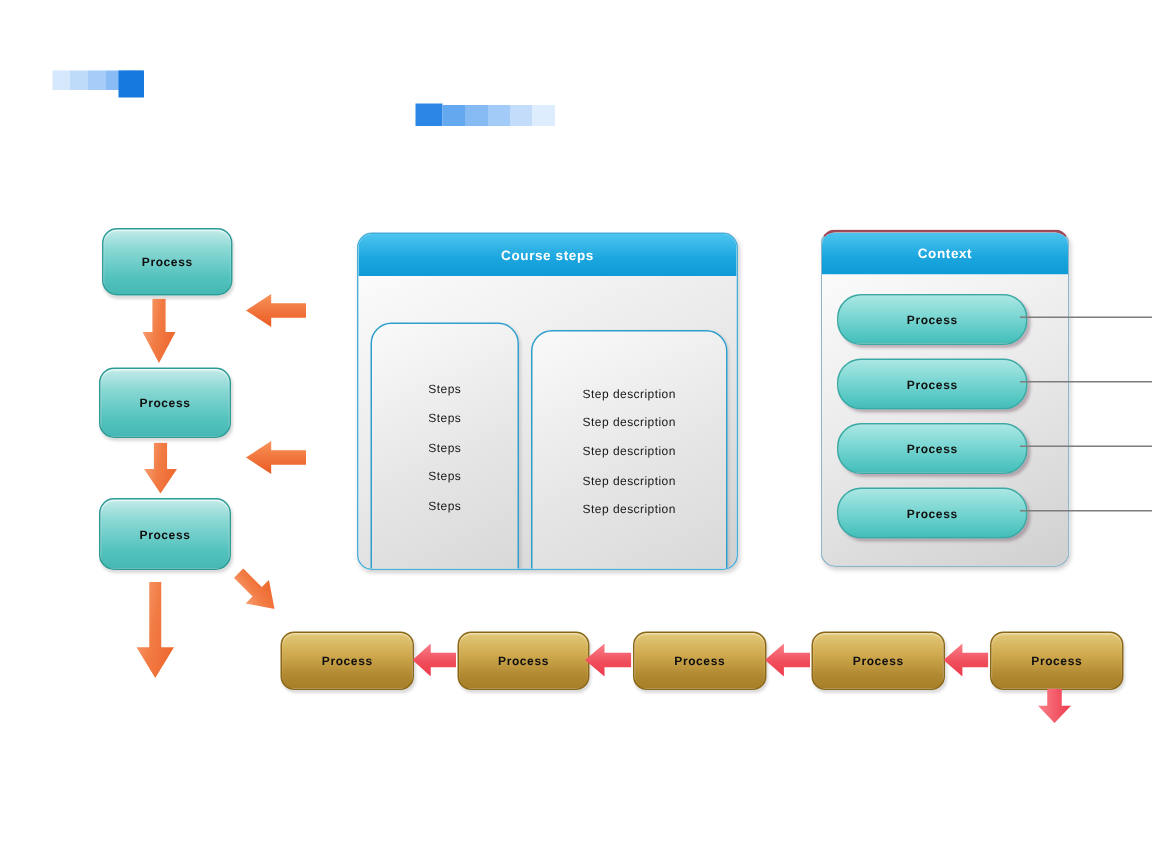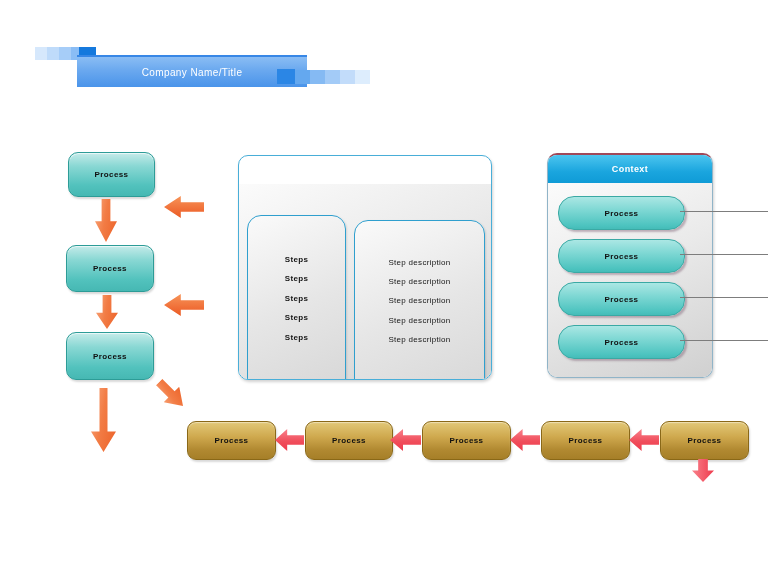--- a/index.html
+++ b/index.html
@@ -51,60 +51,60 @@
   .panel-body{position:absolute;left:0;right:0;top:28px;bottom:0;
     background:linear-gradient(155deg,#fbfbfb 0%,#eaeaea 45%,#d0d0d0 100%);}
   .course-panel{left:238px;top:155px;width:252px;height:223px;border:1px solid #49aed8;}
   .context-panel{left:547px;top:153px;width:164px;height:222px;border:1px solid #90b4c8;border-top:2px solid #a04858;}
   .inner-col{position:absolute;border:1px solid #2f9fce;border-radius:14px;
     background:linear-gradient(155deg,#fafafa 0%,#e6e6e6 50%,#d6d6d6 100%);
     box-shadow:1px 1px 2px rgba(0,0,0,.12);}
   .inner-col-left{left:8px;top:31px;width:97px;height:181px;}
   .inner-col-right{left:115px;top:36px;width:129px;height:181px;}
   .step-lines{position:absolute;left:0;right:0;top:34px;text-align:center;
-    font-size:8px;color:#161616;line-height:19.4px;letter-spacing:.3px;font-weight:bold;}
+    font-size:8px;color:#161616;line-height:19.4px;letter-spacing:.3px;}
   .desc-lines{position:absolute;left:0;right:0;top:32px;text-align:center;
     font-size:8px;color:#161616;line-height:19.2px;letter-spacing:.3px;}
 
   .pill{position:absolute;left:10px;width:125px;height:32px;border-radius:16px;
     background:linear-gradient(180deg,#abe7e4 0%,#7fd8d4 40%,#4cc3bf 90%,#45bcb8 100%);
     border:1px solid #3aa9a4;box-shadow:2px 2px 2px rgba(125,95,115,.45);
     display:flex;align-items:center;justify-content:center;}
   .connector{height:1px;background:#7d7d7d;}
 </style>
 </head>
 <body>
 
 <div id="page">
 
   <div class="abs decor-strip-left"></div>
   <div class="abs decor-square-left"></div>
-  <div class="abs banner">
-    <span class="banner-title">Company Name/Title</span>
-  </div>
   <div class="abs decor-square-right"></div>
   <div class="abs decor-strip-right"></div>
 
   <div class="abs teal-box" style="left:68px;top:152px;width:85px;height:43px;">
     <span class="node-label">Process</span>
   </div>
   <div class="abs arr-down-o" style="left:95px;top:199px;width:22px;height:43px;"></div>
   <div class="abs teal-box" style="left:66px;top:245px;width:86px;height:45px;">
     <span class="node-label">Process</span>
   </div>
   <div class="abs arr-down-o" style="left:96px;top:295px;width:22px;height:34px;"></div>
   <div class="abs teal-box" style="left:66px;top:332px;width:86px;height:46px;">
     <span class="node-label">Process</span>
   </div>
   <div class="abs arr-down-long-o" style="left:91px;top:388px;width:25px;height:64px;"></div>
   <div class="abs arr-left-o" style="left:164px;top:196px;width:40px;height:22px;"></div>
   <div class="abs arr-left-o" style="left:164px;top:294px;width:40px;height:22px;"></div>
   <div class="abs arr-down-o" style="left:160px;top:377px;width:22px;height:34px;transform:rotate(-45deg);"></div>
 
   <div class="abs panel course-panel">
+    <div class="panel-header">
+      <span class="panel-title">Course steps</span>
+    </div>
     <div class="panel-body">
       <div class="inner-col inner-col-left">
         <div class="step-lines">
           <div>Steps</div>
           <div>Steps</div>
           <div>Steps</div>
           <div>Steps</div>
           <div>Steps</div>
         </div>
       </div>

